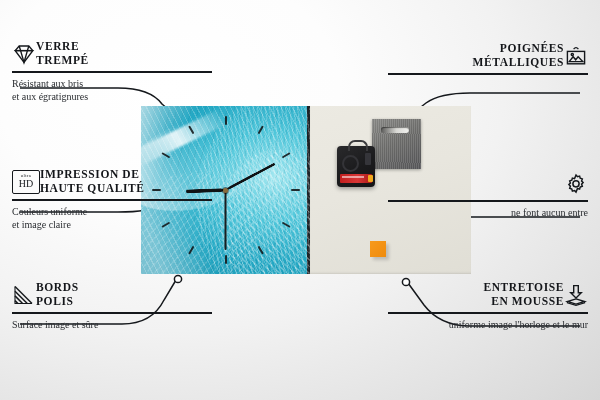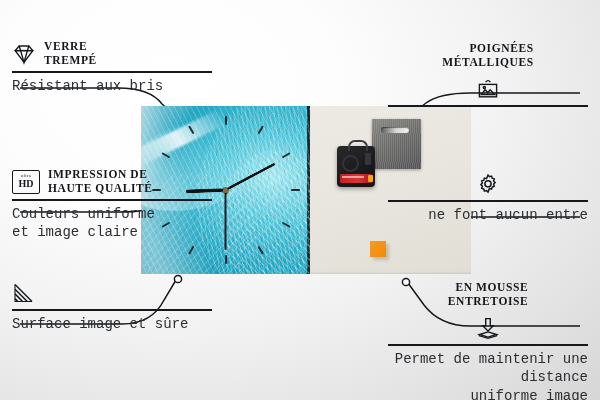--- a/index.html
+++ b/index.html
@@ -80,32 +80,32 @@
   .bat-cap{position:absolute;right:-1px;top:1px;width:5px;height:7px;background:#f0a81e;border-radius:1px;}
   .bat-txt{position:absolute;left:2px;top:2px;width:22px;height:2px;background:rgba(255,255,255,.55);}
   .foam{position:absolute;left:60px;top:135px;width:16px;height:16px;
     background:linear-gradient(135deg,#f79a1c,#ef8b0c);
     box-shadow:3px 3px 3px rgba(0,0,0,.16);}
 
   
   .callout{position:absolute;width:200px;}
   .co-left{left:12px;text-align:left;}
   .co-right{right:12px;text-align:right;}
-  .co-head{display:flex;align-items:center;gap:8px;}
-  .co-right .co-head{justify-content:flex-end;flex-direction:column;}
+  .co-head{display:flex;align-items:center;}
+  .co-right .co-head{justify-content:flex-end;}
   .co-title{font-size:11.5px;font-weight:bold;letter-spacing:.6px;color:#14161a;
     line-height:1.18;text-transform:uppercase;}
   .co-rule{height:1.6px;background:#15181c;margin:4px 0 4px 0;width:100%;}
-  .co-sub{font-size:14px;color:#2a2d31;line-height:1.32;font-family:Liberation Mono, monospace;}
+  .co-sub{font-size:10px;color:#2a2d31;line-height:1.32;}
   .ico{width:24px;height:24px;flex:0 0 24px;}
   .ico svg{display:block;width:24px;height:24px;}
   .hdbox{width:26px;height:22px;border:1.6px solid #15181c;border-radius:2px;
     display:flex;flex-direction:column;align-items:center;justify-content:center;flex:0 0 26px;}
   .hd-ultra{font-size:4.6px;letter-spacing:.4px;color:#15181c;line-height:1;}
-  .hd-hd{font-size:10px;font-weight:bold;color:#15181c;line-height:1;}
+  .hd-hd{font-size:10px;font-weight:normal;color:#15181c;line-height:1;}
 
   .conn{position:absolute;left:0;top:0;width:600px;height:400px;pointer-events:none;}
 </style>
 </head>
 <body>
 
 <div class="stage">
 
   <svg class="conn" viewBox="0 0 600 400">
     <g fill="none" stroke="#15181c" stroke-width="1.5">
@@ -186,20 +186,21 @@
       <div>
         <div class="co-title">
           <div>VERRE</div>
           <div>TREMPÉ</div>
         </div>
       </div>
     </div>
     <div class="co-rule"></div>
     <div class="co-sub">
       <div>Résistant aux bris</div>
+      <div>et aux égratignures</div>
     </div>
   </div>
 
   <div class="callout co-left" style="top:168px">
     <div class="co-head">
       <span class="hdbox">
         <span class="hd-ultra">ultra</span>
         <span class="hd-hd">HD</span>
       </span>
       <div class="co-title">
@@ -218,20 +219,24 @@
     <div class="co-head">
       <span class="ico">
         <svg viewBox="0 0 24 24" fill="none" stroke="#15181c" stroke-width="1.5">
           <path d="M3 3.5L20 20.5"></path>
             <path d="M3 8.2L15.3 20.5"></path>
           <path d="M3 12.9L10.6 20.5"></path>
             <path d="M3 17.6L5.9 20.5"></path>
           <path d="M3 3.5v17h17" stroke-width="1.1"></path>
         </svg>
       </span>
+      <div class="co-title">
+        <div>BORDS</div>
+        <div>POLIS</div>
+      </div>
     </div>
     <div class="co-rule"></div>
     <div class="co-sub">
       <div>Surface image et sûre</div>
     </div>
   </div>
 
   <div class="callout co-right" style="top:42px">
     <div class="co-head">
       <div class="co-title">
@@ -261,31 +266,30 @@
     </div>
     <div class="co-rule"></div>
     <div class="co-sub">
       <div>ne font aucun entre</div>
     </div>
   </div>
 
   <div class="callout co-right" style="top:281px">
     <div class="co-head">
       <div class="co-title">
+        <div>ENTRETOISE</div>
         <div>EN MOUSSE</div>
-        <div>ENTRETOISE</div>
       </div>
       <span class="ico">
         <svg viewBox="0 0 24 24" fill="none" stroke="#15181c" stroke-width="1.4">
           <path d="M9.7 2.6h4.6v7.1h3L12 15.1 6.7 9.7h3z"></path>
           <path d="M12 15.9l8.6 2.6-8.6 2.6-8.6-2.6z"></path>
           <path d="M3.4 18.5v1.3l8.6 2.6 8.6-2.6v-1.3" stroke-width="1.2"></path>
         </svg>
       </span>
     </div>
     <div class="co-rule"></div>
     <div class="co-sub">
-      <div>Permet de maintenir une distance</div>
       <div>uniforme image l'horloge et le mur</div>
     </div>
   </div>
 
 </div>
 
 </body></html>

